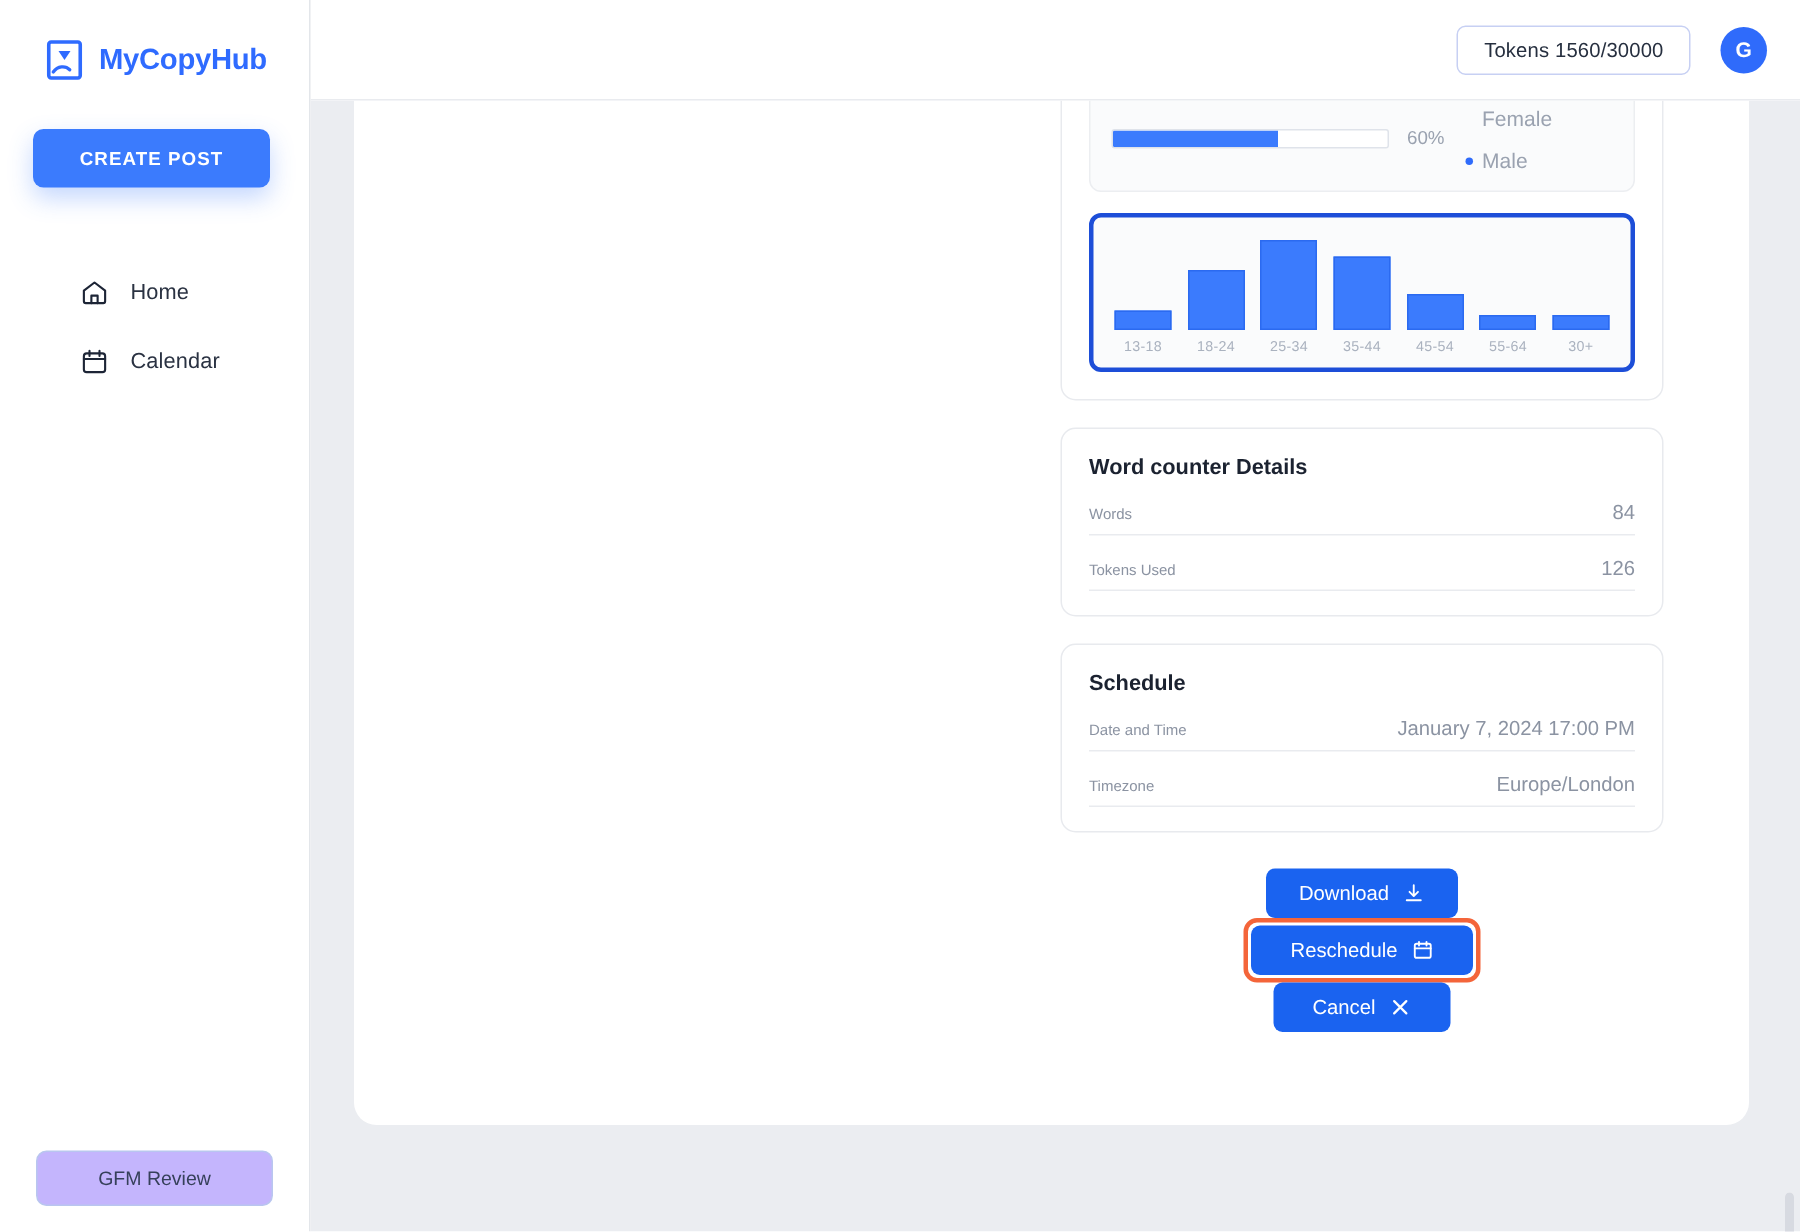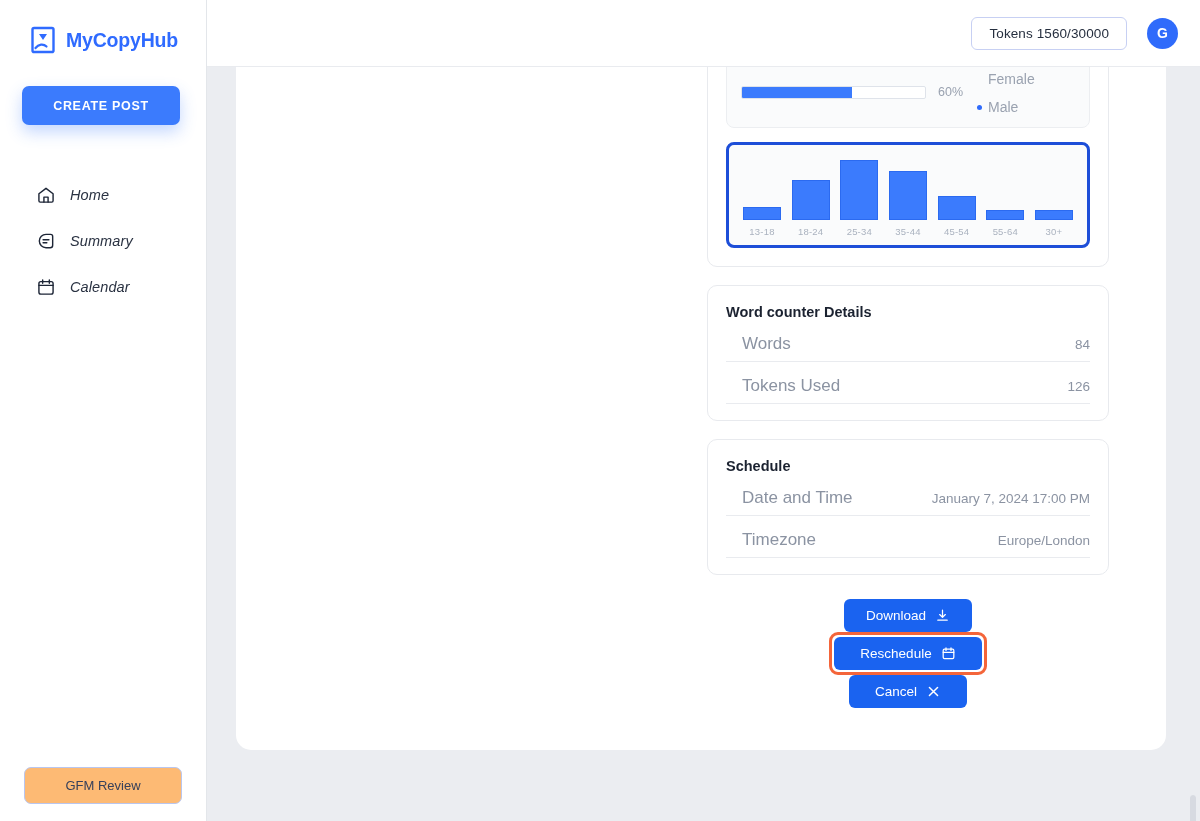--- a/index.html
+++ b/index.html
@@ -30,34 +30,34 @@
   .create-post-btn {
     position: absolute; left: 22px; top: 86px;
     width: 158px; height: 39px;
     background: #3b7bfd; color: #fff;
     border: none; border-radius: 7px;
     font-family: "Liberation Sans", sans-serif;
     font-size: 12.5px; font-weight: bold; letter-spacing: 0.7px;
     cursor: pointer;
     box-shadow: 0 7px 16px rgba(59,123,253,0.30);
   }
-  .nav { position: absolute; left: 0; top: 172px; width: 207px; font-style: italic; }
+  .nav { position: absolute; left: 17px; top: 172px; width: 207px; }
   .nav-item {
     display: flex; align-items: center;
     height: 46px; padding-left: 36px;
     cursor: pointer; position: relative;
   }
   .nav-icon { width: 20px; height: 20px; flex: 0 0 20px; margin-right: 14px; color: #1d2536; }
   .nav-label { font-size: 14.5px; color: #2a3242; letter-spacing: 0.1px; }
   .nav-chevron { position: absolute; right: 38px; width: 14px; height: 14px; color: #2a3242; }
 
   .gfm-btn {
     position: absolute; left: 24px; bottom: 17px;
     width: 158px; height: 37px;
-    background: #fdba74; color: #36405a;
+    background: #c4b5fd; color: #36405a;
     border: 1px solid #b9c6ef; border-radius: 7px;
     font-family: "Liberation Sans", sans-serif;
     font-size: 13px; cursor: pointer;
   }
 
   
   #header {
     position: absolute; left: 207px; top: 0; width: 993px; height: 67px;
     background: #ffffff;
     border-bottom: 1px solid #e9ebef;
@@ -136,21 +136,21 @@
   .age-bar { width: 100%; background: #3b7bfd; border: 1px solid #2b6af0; }
   .age-label { font-size: 9.5px; color: #aab2bf; margin-top: 6px; letter-spacing: 0.2px; }
 
   
   .detail-body { padding: 0 18px 16px 18px; }
   .detail-row {
     display: flex; align-items: baseline; justify-content: space-between;
     padding: 14px 0 7px 0;
     border-bottom: 1px solid #e9ebef;
   }
-  .detail-key { font-size: 17px; color: #8b93a2; margin-left: 16px; }
+  .detail-key { font-size: 10px; color: #8b93a2; }
   .detail-val { font-size: 13.5px; color: #8b93a2; }
 
   
   .actions {
     display: flex; align-items: center; gap: 0;
     padding: 6px 0 0 0;
     flex-direction: column;
   }
   .action-btn {
     height: 33px; padding: 0 22px;
@@ -198,27 +198,20 @@
     <nav class="nav">
 
       <div class="nav-item">
         <svg class="nav-icon" viewBox="0 0 24 24" fill="none" stroke="currentColor" stroke-width="1.7" stroke-linecap="round" stroke-linejoin="round">
           <path d="M3.5 10.5 12 4l8.5 6.5V19a1.5 1.5 0 0 1-1.5 1.5H5A1.5 1.5 0 0 1 3.5 19z"></path>
           <path d="M9.5 20.5v-6h5v6"></path>
         </svg>
         <span class="nav-label">Home</span>
       </div>
 
-      <div class="nav-item">
-        <svg class="nav-icon" viewBox="0 0 24 24" fill="none" stroke="currentColor" stroke-width="1.7" stroke-linecap="round" stroke-linejoin="round">
-          <path d="M4 12a8 8 0 0 1 8-8h5.5a2.5 2.5 0 0 1 2.5 2.5V17a3 3 0 0 1-3 3H12a8 8 0 0 1-8-8z"></path>
-          <path d="M8.5 10.5h7M8.5 14h4.5"></path>
-        </svg>
-        <span class="nav-label">Summary</span>
-      </div>
 
       <div class="nav-item">
         <svg class="nav-icon" viewBox="0 0 24 24" fill="none" stroke="currentColor" stroke-width="1.7" stroke-linecap="round" stroke-linejoin="round">
           <rect x="3.5" y="5.5" width="17" height="15" rx="2.2"></rect>
           <path d="M3.5 10h17M8 3.5v4M16 3.5v4"></path>
         </svg>
         <span class="nav-label">Calendar</span>
       </div>
 
 

